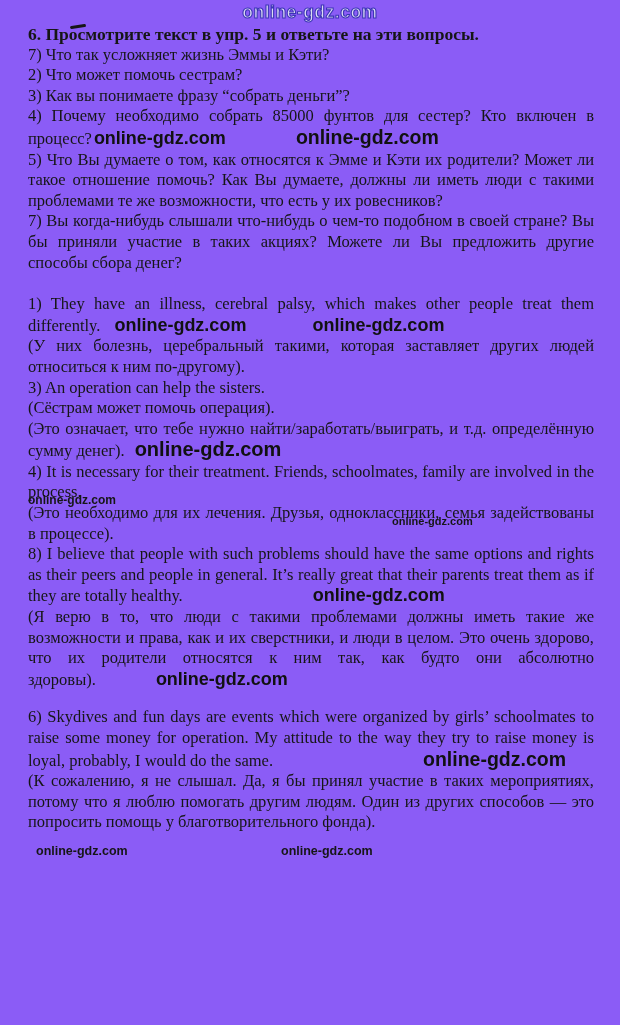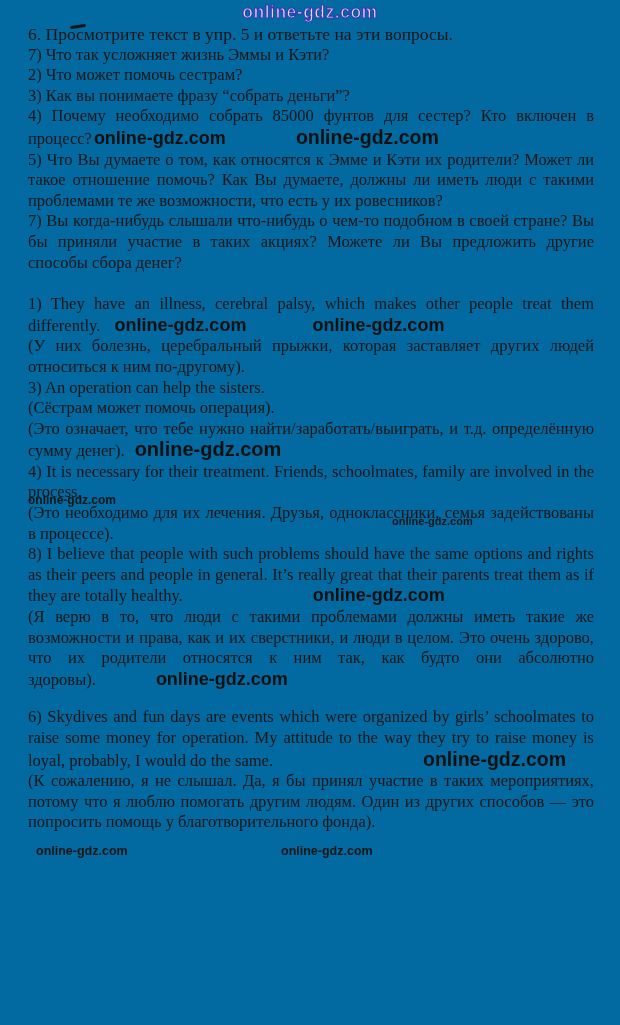--- a/index.html
+++ b/index.html
@@ -1,34 +1,34 @@
 <!DOCTYPE html>
 <html><head>
 <meta charset="utf-8">
 <style>
   html,body { margin:0; padding:0; background:#e8e8e8; }
   .page {
     position:relative;
     width:620px; height:1025px;
     margin:0 auto;
-    background:#0369a1;
+    background:#8b5cf6;
     overflow:hidden;
     color:#161616;
     font-family:"Liberation Serif", serif;
   }
   .content {
     position:absolute;
     left:28px; right:26px; top:24px;
     font-size:16.5px;
     line-height:20.6px;
     text-align:justify;
   }
   .content p { margin:0; }
   .task-title {
-    font-weight:normal;
+    font-weight:bold;
     font-size:17.5px;
     text-align:left;
   }
   
   .wm {
     font-family:"Liberation Sans", sans-serif;
     font-weight:bold;
     color:#111111;
     white-space:nowrap;
     letter-spacing:0px;
@@ -96,21 +96,21 @@
     <p>3) Как вы понимаете фразу “собрать деньги”?</p>
 
     <p><span>4) Почему необходимо собрать 85000 фунтов для сестер? Кто включен в процесс?</span><span class="wm wm-18 ml2">online-gdz.com</span><span class="wm wm-19 ml70">online-gdz.com</span></p>
 
     <p>5) Что Вы думаете о том, как относятся к Эмме и Кэти их родители? Может ли такое отношение помочь? Как Вы думаете, должны ли иметь люди с такими проблемами те же возможности, что есть у их ровесников?</p>
 
 
     <p>7) Вы когда-нибудь слышали что-нибудь о чем-то подобном в своей стране? Вы бы приняли участие в таких акциях? Можете ли Вы предложить другие способы сбора денег?</p>
 
     <p class="gap-block"><span>1) They have an illness, cerebral palsy, which makes other people treat them differently.</span><span class="wm wm-18 ml14">online-gdz.com</span><span class="wm wm-18 ml66">online-gdz.com</span></p>
-    <p>(У них болезнь, церебральный прыжки, которая заставляет других людей относиться к ним по-другому).</p>
+    <p>(У них болезнь, церебральный такими, которая заставляет других людей относиться к ним по-другому).</p>
 
     <p>3) An operation can help the sisters.</p>
     <p>(Сёстрам может помочь операция).</p>
 
     <p><span>(Это означает, что тебе нужно найти/заработать/выиграть, и т.д. определённую сумму денег).</span><span class="wm wm-20 ml10">online-gdz.com</span></p>
 
     <p>4) It is necessary for their treatment. Friends, schoolmates, family are involved in the process.</p>
     <p>(Это необходимо для их лечения. Друзья, одноклассники, семья задействованы в процессе).</p>
 
     <p><span>8) I believe that people with such problems should have the same options and rights as their peers and people in general. It’s really great that their parents treat them as if they are totally healthy.</span><span class="wm wm-18 ml130">online-gdz.com</span></p>

